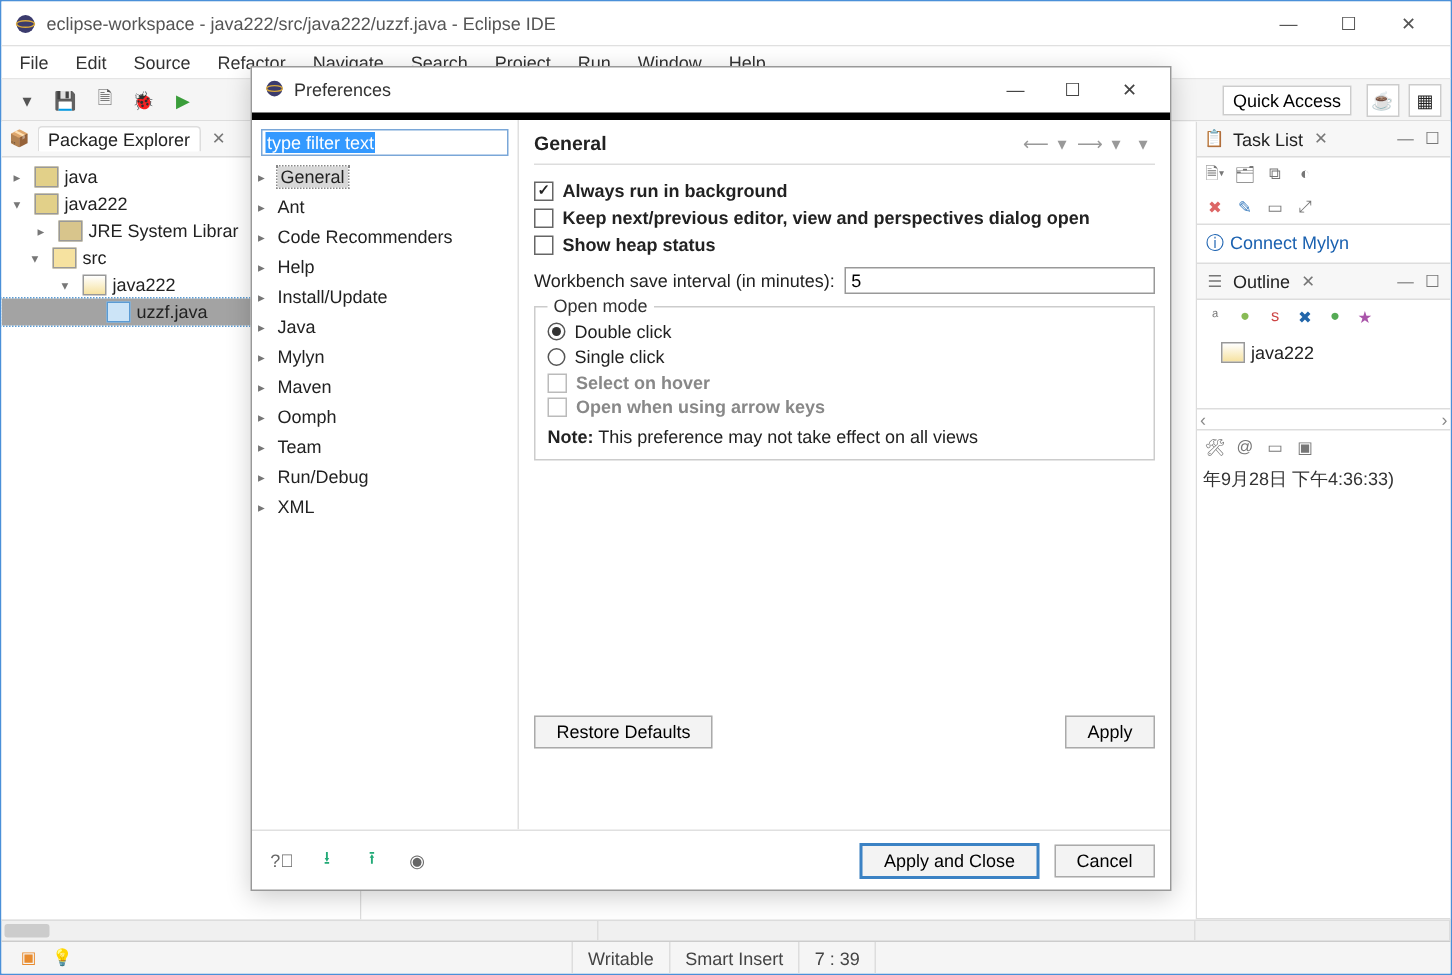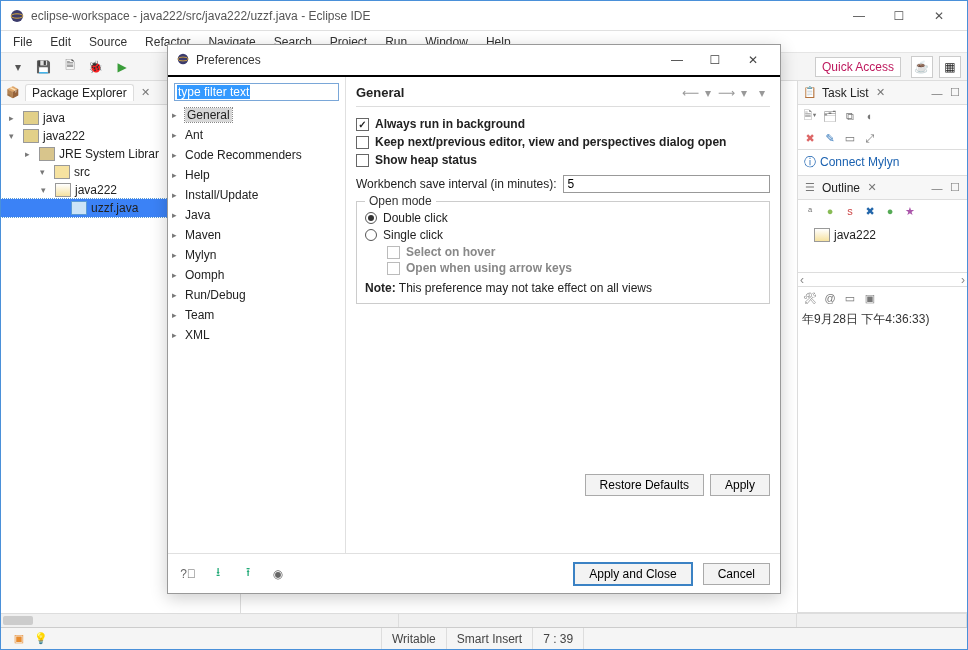--- a/index.html
+++ b/index.html
@@ -11,34 +11,34 @@
 .titlebar .title { flex: 1; color: #555; }
 .titlebar .wbtn { width: 40px; height: 28px; display: flex; align-items: center; justify-content: center; color: #555; }
 .titlebar .icon { width:16px; height:16px; margin-right:6px; }
 
 .menubar { height: 22px; background: #fff; display: flex; align-items: center; padding: 0 4px; gap: 2px; border-bottom: 1px solid #e5e5e5; }
 .menubar span { padding: 2px 8px; color: #333; }
 
 .toolbar { height: 28px; background: #f5f5f5; display: flex; align-items: center; padding: 0 6px; gap: 4px; border-bottom: 1px solid #ddd; }
 .toolbtn { width: 22px; height: 22px; display:flex; align-items:center; justify-content:center; color:#555; }
 .toolbar .spacer { flex:1; }
-.quickaccess { background:#fff; border:1px solid #ccc; padding:2px 6px; color:#be185d; margin-right:4px;}
+.quickaccess { background:#fff; border:1px solid #ccc; padding:2px 6px; color:#000000; margin-right:4px;}
 .persp { width:22px;height:22px;border:1px solid #ccc;margin-left:2px;background:#fff;display:flex;align-items:center;justify-content:center;}
 
 .workarea { flex:1; display:flex; background:#fff; overflow:hidden; }
 .leftpane { width:240px; border-right:1px solid #ddd; display:flex; flex-direction:column; background:#fff; }
 .viewheader { height:24px; display:flex; align-items:center; padding:0 4px; border-bottom:1px solid #ddd; gap:4px; background:#f7f7f7; }
 .viewheader .vtitle { flex:1; display:flex; align-items:center; gap:4px; }
 .viewheader .vtitle .tab { background:#fff; border:1px solid #ddd; border-bottom:none; padding:1px 6px; border-radius:3px 3px 0 0; }
 .viewtools { display:flex; gap:2px; }
 .micon { width:16px;height:16px;display:flex;align-items:center;justify-content:center;color:#777;font-size:11px;}
 
 .tree { padding:4px 0; overflow:auto; flex:1; }
 .tree .row { display:flex; align-items:center; height:18px; padding-left:8px; gap:4px; }
-.tree .row.sel { background:#3b82f6; outline:1px dotted #5a9bd4; }
+.tree .row.sel { background:#a3a3a3; outline:1px dotted #5a9bd4; }
 .tree .caret { width:10px; color:#777; font-size:9px; }
 .tree .caret.open::before{content:"▾";} .tree .caret.closed::before{content:"▸";} .tree .caret.none::before{content:" ";}
 .tree .ticon { width:16px;height:14px; }
 .tree .label {}
 
 .rightpane { width:170px; border-left:1px solid #ddd; display:flex; flex-direction:column; background:#fff; }
 .rp-section { border-bottom:1px solid #ddd; }
 .rp-toolrow { display:flex; gap:4px; padding:3px 4px; flex-wrap:wrap;}
 .rp-link { color:#1a61b0; padding:4px 6px; }
 .rp-link .iicon{ color:#1a61b0; margin-right:4px;}
@@ -51,21 +51,21 @@
 .statusbar .cell.first{border-left:none; width:380px;}
 .scrollstrip{height:14px;background:#f0f0f0;border-top:1px solid #ddd;display:flex;}
 .scrollstrip .seg{flex:1;border-right:1px solid #ddd;position:relative;}
 .scrollstrip .thumb{position:absolute;left:2px;top:2px;width:30px;height:9px;background:#ccc;border-radius:2px;}
 
 
 .dialog { position:absolute; left:167px; top:44px; width:614px; height:550px; background:#fff; border:1px solid #999; box-shadow:0 4px 16px rgba(0,0,0,0.2); display:flex; flex-direction:column; }
 .dlg-title { height:30px; display:flex; align-items:center; padding:0 8px; }
 .dlg-title .t { flex:1; color:#333; display:flex;align-items:center;gap:6px;}
 .dlg-title .wbtn { width:38px; height:26px; display:flex; align-items:center; justify-content:center; color:#444;}
-.dlg-body { flex:1; display:flex; border-top:2px solid #000000; overflow:hidden; }
+.dlg-body { flex:1; display:flex; border-top:5px solid #000000; overflow:hidden; }
 .dlg-left { width:178px; border-right:1px solid #e0e0e0; display:flex; flex-direction:column; padding-top:6px; }
 .filterbox { margin:0 6px 4px 6px; border:1px solid #7aa7d8; padding:1px 2px; }
 .filterbox span { background:#3399ff; color:#fff; padding:0 1px; }
 .dlg-tree { overflow:auto; flex:1; }
 .dlg-tree .drow { display:flex; align-items:center; height:20px; padding-left:4px; gap:3px;}
 .dlg-tree .drow.sel .dlabel{ background:#d8d8d8; outline:1px dotted #888; padding:0 2px;}
 .dlg-tree .dcaret{width:10px;color:#777;font-size:9px;}
 .dlg-tree .dcaret.c::before{content:"▸";} .dlg-tree .dcaret.n::before{content:"";}
 .dlg-right { flex:1; display:flex; flex-direction:column; padding:8px 10px 6px 10px; }
 .dlg-right-head { display:flex; align-items:center; border-bottom:1px solid #ddd; padding-bottom:6px; margin-bottom:8px;}
@@ -75,25 +75,25 @@
 .chk { display:flex; align-items:center; gap:6px; margin:2px 0;font-weight:bold; }
 .chk .box{width:13px;height:13px;border:1px solid #666;display:flex;align-items:center;justify-content:center;font-size:10px;background:#fff;}
 .chk .box.checked::after{content:"✓";color:#222;}
 .formrow{display:flex;align-items:center;gap:6px;margin-top:6px;}
 .formrow input{flex:1;border:1px solid #999;padding:1px 4px;height:18px;}
 .groupbox{border:1px solid #ccc;margin-top:8px;padding:6px 8px 8px 8px;position:relative;}
 .groupbox .legend{position:absolute;top:-8px;left:8px;background:#fff;padding:0 4px;color:#333;}
 .radio{display:flex;align-items:center;gap:6px;margin:3px 0;}
 .radio .r{width:12px;height:12px;border:1px solid #555;border-radius:50%;display:flex;align-items:center;justify-content:center;}
 .radio .r.on::after{content:"";width:6px;height:6px;background:#333;border-radius:50%;}
-.subchk{margin-left:22px;color:#888;}
+.subchk{color:#888;}
 .subchk .box{border-color:#bbb;}
 .note{margin-top:6px;}
 .note b{font-weight:bold;}
-.dlg-btnrow{display:flex;justify-content:flex-end;gap:6px;margin-top:auto;padding-top:10px;}
+.dlg-btnrow{display:flex;justify-content:space-between;gap:6px;margin-top:auto;padding-top:10px;}
 .dlg-btnrow.upper{margin-top:160px;}
 .btn{border:1px solid #aaa;background:#f3f3f3;padding:3px 14px;}
 .btn.primary{border:2px solid #3b82c4;}
 .dlg-footer{height:40px;border-top:1px solid #e0e0e0;display:flex;align-items:center;padding:0 10px;gap:10px;}
 .dlg-footer .ficon{width:20px;height:20px;display:flex;align-items:center;justify-content:center;color:#666;}
 .dlg-footer .spacer{flex:1;}
 
 
 .sq{width:14px;height:12px;border:1px solid #999;display:inline-block;}
 .sq.pkg{background:linear-gradient(#fff,#f6e2a0);} 
@@ -172,21 +172,21 @@
         <div class="row">
             <span class="caret open"></span>
             <span class="sq proj ticon"></span>
             <span class="label">java222</span>
           </div>
         <div class="row" style="padding-left:24px">
             <span class="caret closed"></span>
             <span class="sq jar ticon"></span>
             <span class="label">JRE System Librar</span>
           </div>
-        <div class="row" style="padding-left:39px">
+        <div class="row" style="padding-left:20px">
             <span class="caret open"></span>
             <span class="sq fld ticon"></span>
             <span class="label">src</span>
           </div>
         <div class="row" style="padding-left:40px">
             <span class="caret open"></span>
             <span class="sq pkg ticon"></span>
             <span class="label">java222</span>
           </div>
         <div class="row sel" style="padding-left:56px">
@@ -325,37 +325,37 @@
         <div class="drow">
             <span class="dcaret c"></span>
             <span class="dlabel">Install/Update</span>
           </div>
         <div class="drow">
             <span class="dcaret c"></span>
             <span class="dlabel">Java</span>
           </div>
         <div class="drow">
             <span class="dcaret c"></span>
+            <span class="dlabel">Mylyn</span>
+          </div>
+        <div class="drow">
+            <span class="dcaret c"></span>
             <span class="dlabel">Maven</span>
           </div>
         <div class="drow">
             <span class="dcaret c"></span>
-            <span class="dlabel">Mylyn</span>
-          </div>
-        <div class="drow">
-            <span class="dcaret c"></span>
             <span class="dlabel">Oomph</span>
           </div>
         <div class="drow">
             <span class="dcaret c"></span>
+            <span class="dlabel">Team</span>
+          </div>
+        <div class="drow">
+            <span class="dcaret c"></span>
             <span class="dlabel">Run/Debug</span>
-          </div>
-        <div class="drow">
-            <span class="dcaret c"></span>
-            <span class="dlabel">Team</span>
           </div>
         <div class="drow">
             <span class="dcaret c"></span>
             <span class="dlabel">XML</span>
           </div>
       </div>
     </div>
     <div class="dlg-right">
       <div class="dlg-right-head">
         <span class="h">General</span>

